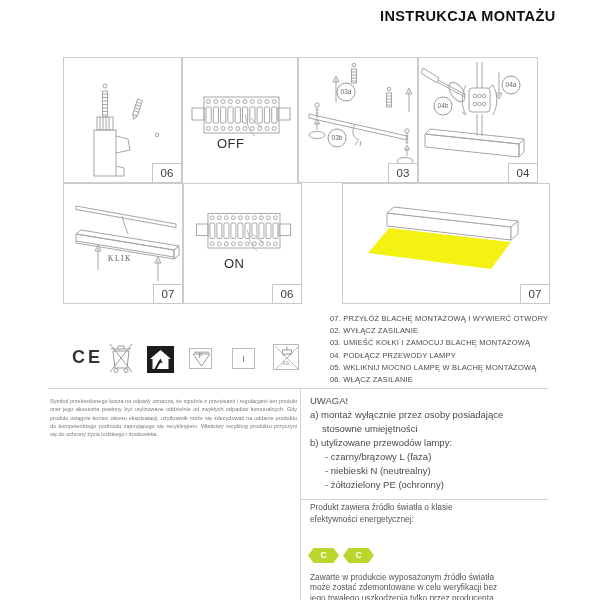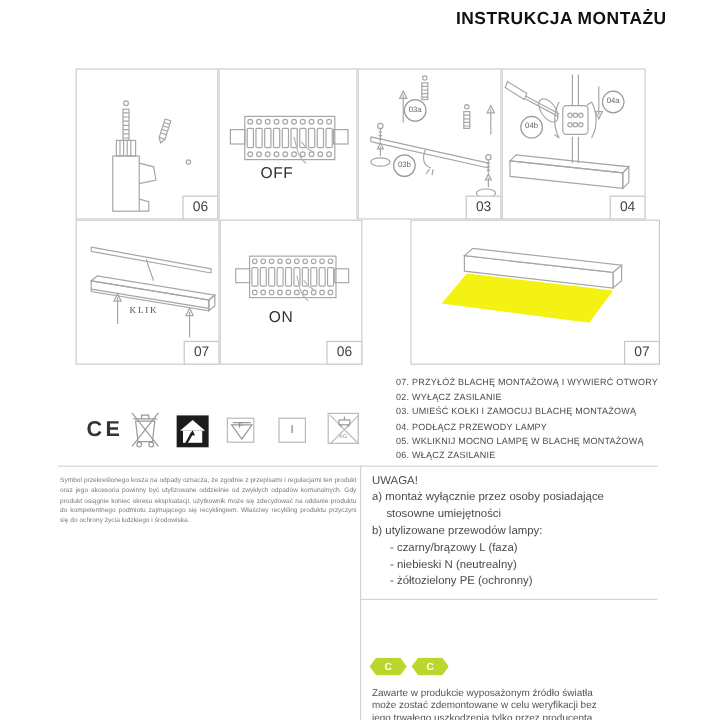--- a/index.html
+++ b/index.html
@@ -293,20 +293,24 @@
   <div class="warn">
     <div class="h">UWAGA!</div>
     <div class="l">a) montaż wyłącznie przez osoby posiadające</div>
     <div class="l ind1">stosowne umiejętności</div>
     <div class="l">b) utylizowane przewodów lampy:</div>
     <div class="l ind2">- czarny/brązowy L (faza)</div>
     <div class="l ind2">- niebieski N (neutrealny)</div>
     <div class="l ind2">- żółtozielony PE (ochronny)</div>
   </div>
 
+  <div class="energy-intro">
+    <div>Produkt zawiera źródło światła o klasie</div>
+    <div>efektywności energetycznej:</div>
+  </div>
   <div class="ebadge" style="left: 308px; top: 548px; background: rgb(189, 214, 46);">C</div>
   <div class="ebadge" style="left: 343px; top: 548px; background: rgb(189, 214, 46);">C</div>
   <div class="energy-note">
     <div>Zawarte w produkcie wyposażonym źródło światła</div>
     <div>może zostać zdemontowane w celu weryfikacji bez</div>
     <div>jego trwałego uszkodzenia tylko przez producenta</div>
   </div>
 
 </div>
 

